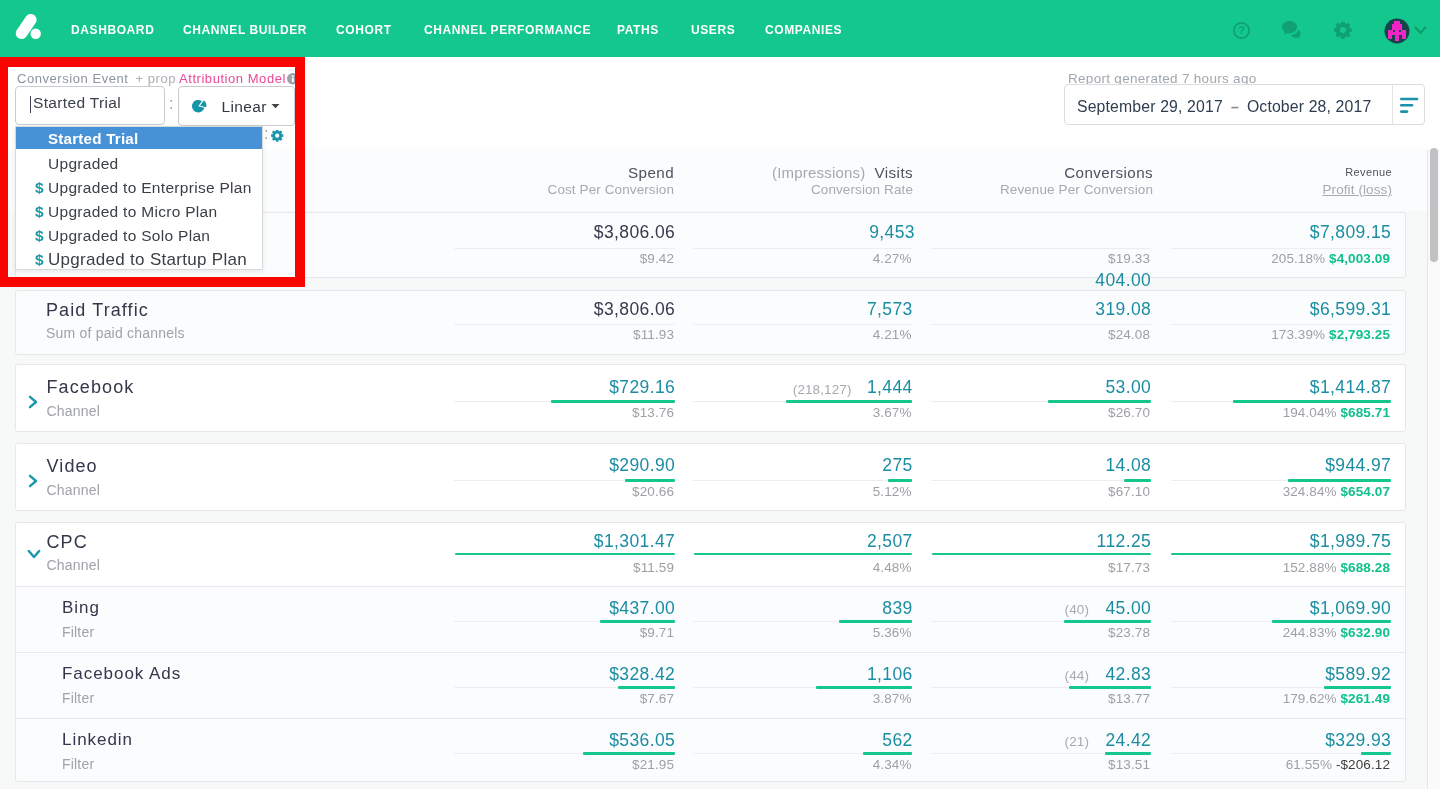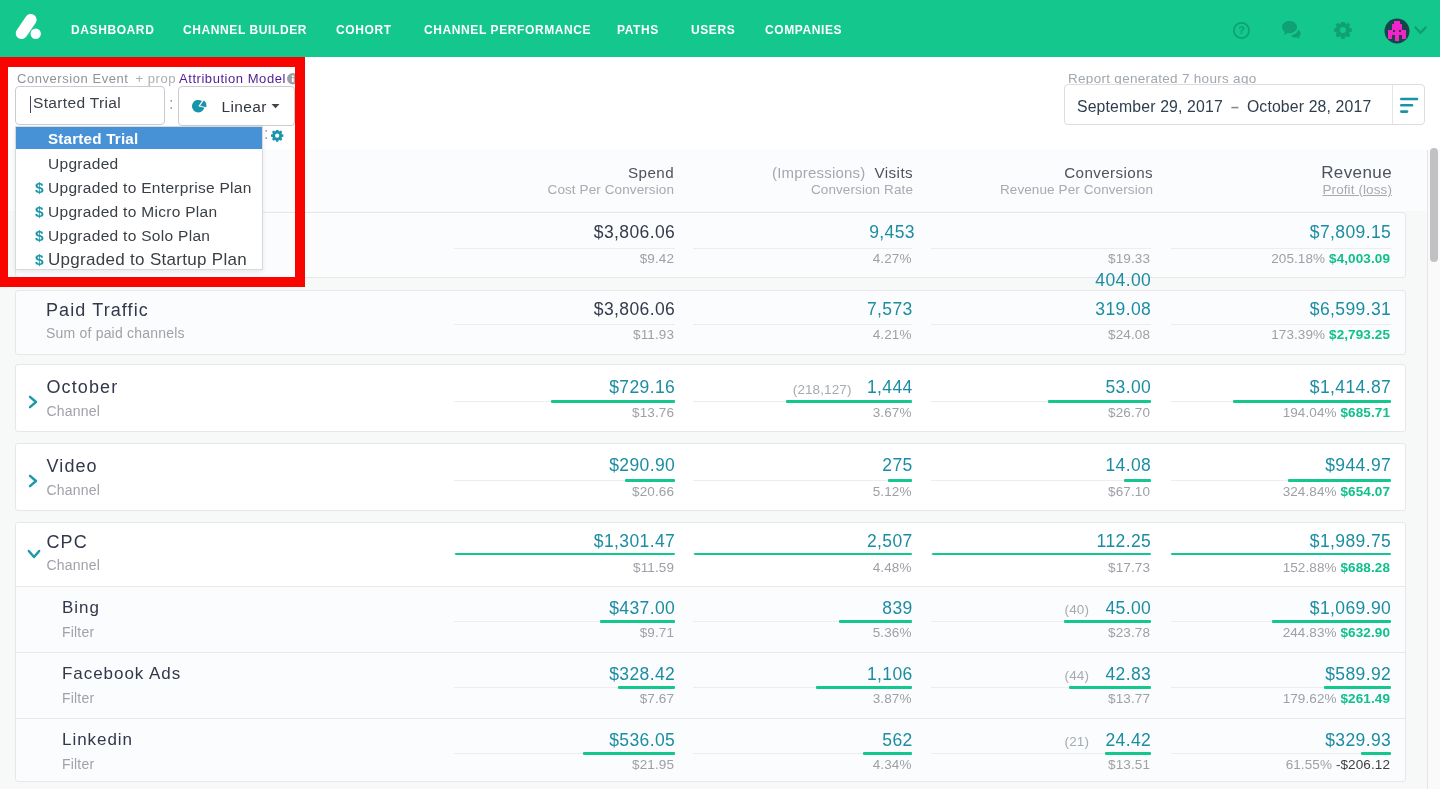--- a/index.html
+++ b/index.html
@@ -73,21 +73,21 @@
  </g>
 </svg>
 <div class="abs" style="left:0;top:150px;width:1427px;height:639px;background:#f7f8f8;"></div>
 <div class="abs" style="left:0;top:149px;width:1427px;height:1px;background:#e7e7e9;"></div>
 <div class="abs" style="left:0;top:149px;width:1440px;height:62px;background:#fbfcfd;"></div>
 <div class="abs" style="left:1427px;top:150px;width:13px;height:639px;background:#fafafa;border-left:1px solid #e6e6e8;"></div>
 <div class="abs" style="left:1429.5px;top:148px;width:8px;height:114px;background:#c1c1c4;border-radius:4.5px;"></div>
 <div class="abs" style="right:766px;top:165px;font-size:15.2px;line-height:15px;color:#4e5260;letter-spacing:0.4px;">Spend</div>
 <div class="abs" style="right:527px;top:165px;font-size:15.2px;line-height:15px;color:#4e5260;letter-spacing:0.4px;">Visits</div>
 <div class="abs" style="right:287px;top:165px;font-size:15.2px;line-height:15px;color:#4e5260;letter-spacing:0.4px;">Conversions</div>
-<div class="abs" style="right:48px;top:165px;font-size:17px;line-height:15px;color:#4e5260;letter-spacing:0.4px;">Revenue</div>
+<div class="abs" style="right:48px;top:165px;font-size:11px;line-height:15px;color:#4e5260;letter-spacing:0.4px;">Revenue</div>
 <div class="abs" style="right:574.5px;top:166.2px;font-size:15px;line-height:13px;color:#a4a8af;letter-spacing:0.2px;">(Impressions)</div>
 <div class="abs" style="right:766px;top:182.5px;font-size:13.5px;line-height:13px;color:#a8a9b1;letter-spacing:0.1px;">Cost Per Conversion</div>
 <div class="abs" style="right:527px;top:182.5px;font-size:13.5px;line-height:13px;color:#a8a9b1;letter-spacing:0.1px;">Conversion Rate</div>
 <div class="abs" style="right:287px;top:182.5px;font-size:13.5px;line-height:13px;color:#a8a9b1;letter-spacing:0.1px;">Revenue Per Conversion</div>
 <div class="abs" style="right:48px;top:182.5px;font-size:13.5px;line-height:13px;color:#a8a9b1;letter-spacing:0.1px;text-decoration:underline;">Profit (loss)</div>
 <div class="card cardg" style="top:212px;height:66px;"></div>
 <div class="abs v18 dark" style="right:764.8px;top:223.8px;">$3,806.06</div>
 <div class="abs v18 teal" style="right:525px;top:223.8px;">9,453</div>
 <div class="abs v18 teal" style="right:288.79999999999995px;top:223.8px;margin-top:48px;">404.00</div>
 <div class="abs v18 teal" style="right:48.799999999999955px;top:223.8px;">$7,809.15</div>
@@ -111,21 +111,21 @@
 <div class="gline" style="left:931px;top:323.5px;width:219.5px;"></div>
 <div class="gline" style="left:1171px;top:323.5px;width:220px;"></div>
 <div class="abs v13" style="right:766.0px;top:328px;"><span class="gray">$11.93</span></div>
 <div class="abs v13" style="right:528.5px;top:328px;"><span class="gray">4.21%</span></div>
 <div class="abs v13" style="right:290.0px;top:328px;"><span class="gray">$24.08</span></div>
 <div class="abs v13" style="right:50px;top:328px;"><span class="gray">173.39% </span><span class="green">$2,793.25</span></div>
 <div class="card" style="top:364px;height:67.5px;"></div>
 <svg class="abs" style="left:27.5px;top:394.5px" width="10" height="14" viewBox="0 0 10 14">
     <path d="M2 1.8 L8 7 L2 12.2" fill="none" stroke="#1b98ac" stroke-width="2.4" stroke-linecap="round" stroke-linejoin="round"></path>
   </svg>
-<div class="abs name" style="left:46.5px;top:378px;">October</div>
+<div class="abs name" style="left:46.5px;top:378px;">Facebook</div>
 <div class="abs sub" style="left:46.5px;top:403.5px;">Channel</div>
 <div class="abs v18 teal" style="right:764.8px;top:379.3px;">$729.16</div>
 <div class="abs v18 teal" style="right:527.3px;top:379.3px;">1,444</div>
 <div class="abs v18 teal" style="right:288.79999999999995px;top:379.3px;">53.00</div>
 <div class="abs v18 teal" style="right:48.799999999999955px;top:379.3px;">$1,414.87</div>
 <div class="abs v13" style="right:588.5px;top:382.8px;color:#a6abb0;">(218,127)</div>
 <div class="gline" style="left:454px;top:400.7px;width:220.5px;"></div>
 <div class="gbar" style="left:550.5px;top:400.3px;width:124px;"></div>
 <div class="gline" style="left:693px;top:400.7px;width:219.0px;"></div>
 <div class="gbar" style="left:786.0px;top:400.3px;width:126px;"></div>
@@ -237,21 +237,21 @@
 <div class="gline" style="left:931px;top:752.8px;width:219.5px;"></div>
 <div class="gbar" style="left:1104.5px;top:752.4px;width:46px;"></div>
 <div class="gline" style="left:1171px;top:752.8px;width:220px;"></div>
 <div class="gbar" style="left:1361px;top:752.4px;width:30px;"></div>
 <div class="abs v13" style="right:766.0px;top:757.7px;"><span class="gray">$21.95</span></div>
 <div class="abs v13" style="right:528.5px;top:757.7px;"><span class="gray">4.34%</span></div>
 <div class="abs v13" style="right:290.0px;top:757.7px;"><span class="gray">$13.51</span></div>
 <div class="abs v13" style="right:50px;top:757.7px;"><span class="gray">61.55% </span><span class="red">-$206.12</span></div>
 
 <div class="abs" style="left:17px;top:71px;font-size:13px;color:#8d949c;letter-spacing:0.55px;">Conversion Event <span style="color:#a9b0b6">+ prop</span></div>
-<div class="abs" style="left:179px;top:71px;font-size:13px;color:#4c1d95;letter-spacing:0.55px;">Attribution Model</div>
+<div class="abs" style="left:179px;top:71px;font-size:13px;color:#ec4899;letter-spacing:0.55px;">Attribution Model</div>
 <svg class="abs" style="left:287px;top:73px" width="11.5" height="11.5" viewBox="0 0 12 12">
  <circle cx="6" cy="6" r="6" fill="#9aa1a8"></circle>
  <rect x="5.1" y="2.5" width="1.9" height="1.9" fill="#fff"></rect>
     <rect x="5.1" y="5.3" width="1.9" height="4.2" fill="#fff"></rect>
 </svg>
 <div class="abs" style="left:15px;top:85.5px;width:150px;height:39px;border:1px solid #c9ccce;border-radius:4px;background:#fff;"></div>
 <div class="abs" style="left:29.5px;top:96px;width:1.4px;height:16.5px;background:#404652;"></div>
 <div class="abs" style="left:33px;top:95px;font-size:15.5px;line-height:16px;color:#3b4149;letter-spacing:0.35px;">Started Trial</div>
 <div class="abs" style="left:169px;top:95px;font-size:16px;color:#9aa1a8;">:</div>
 <div class="abs" style="left:177.5px;top:85.5px;width:117.5px;height:40px;border:1px solid #c9ccce;border-radius:4px;background:#fff;"></div>

